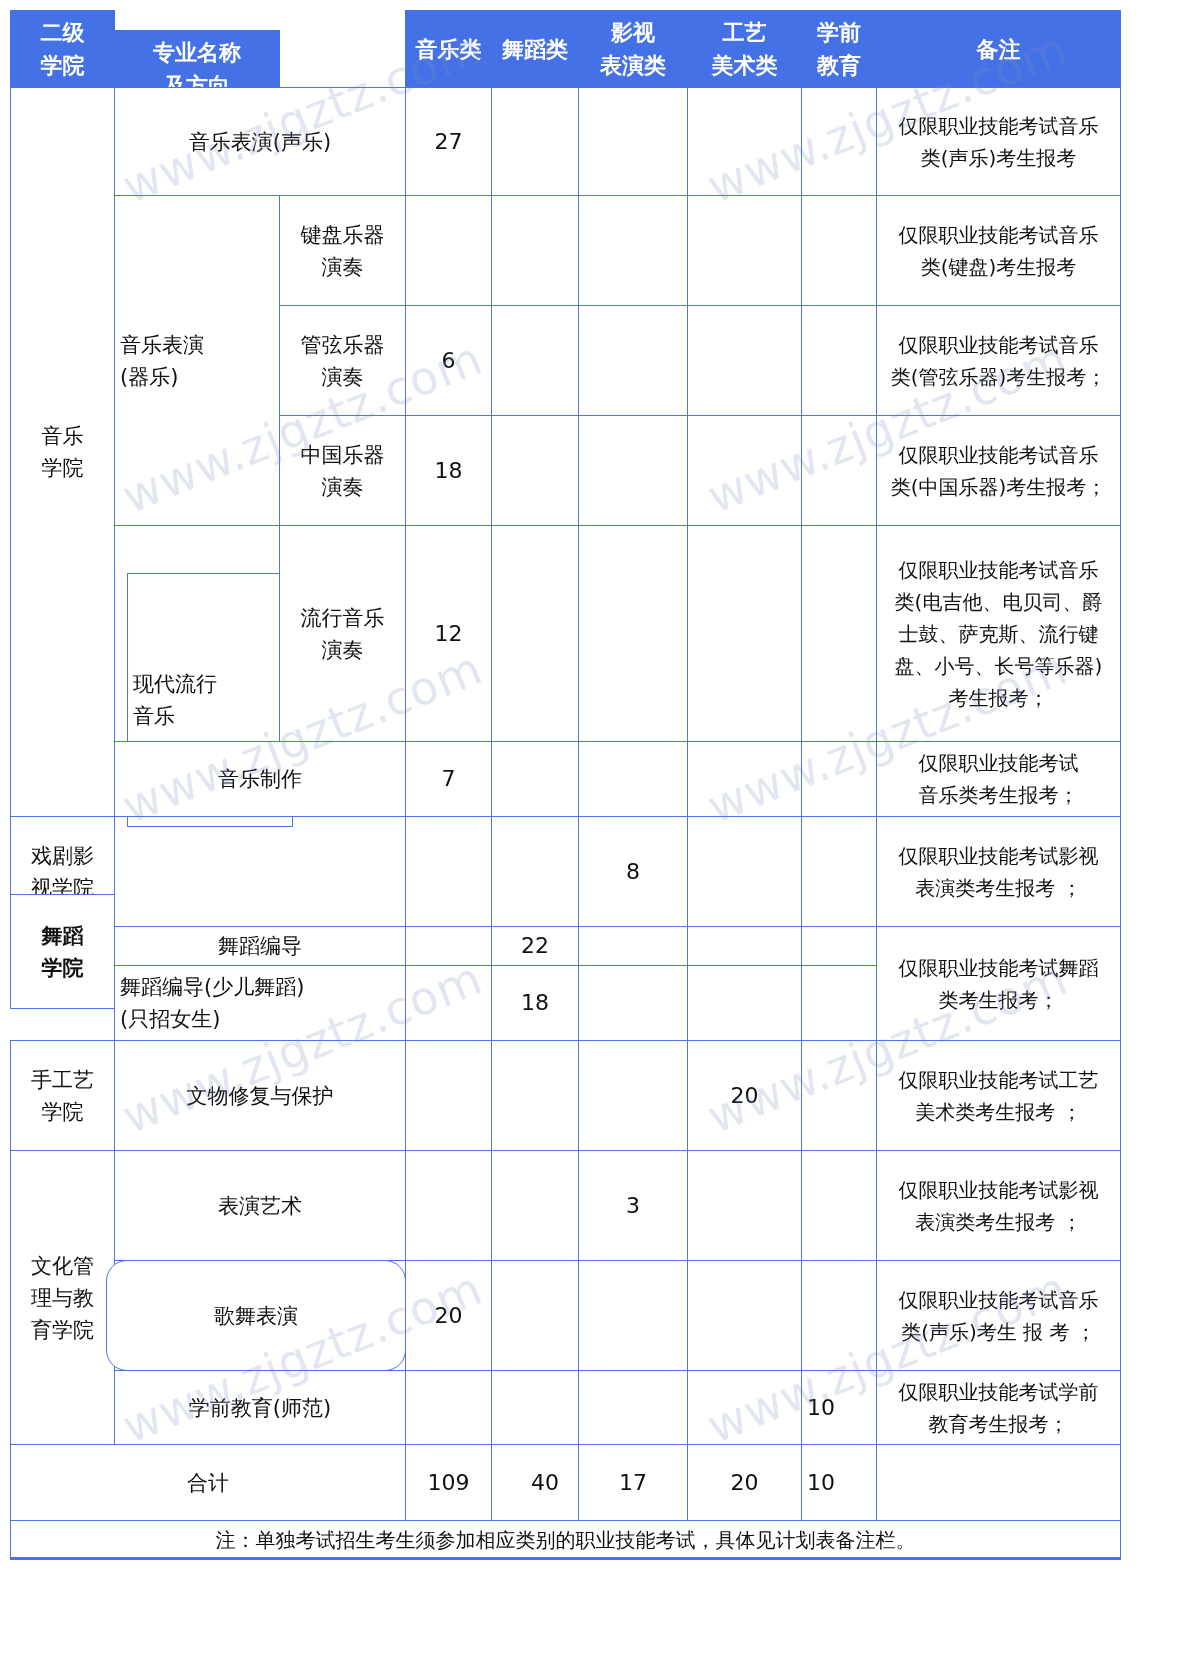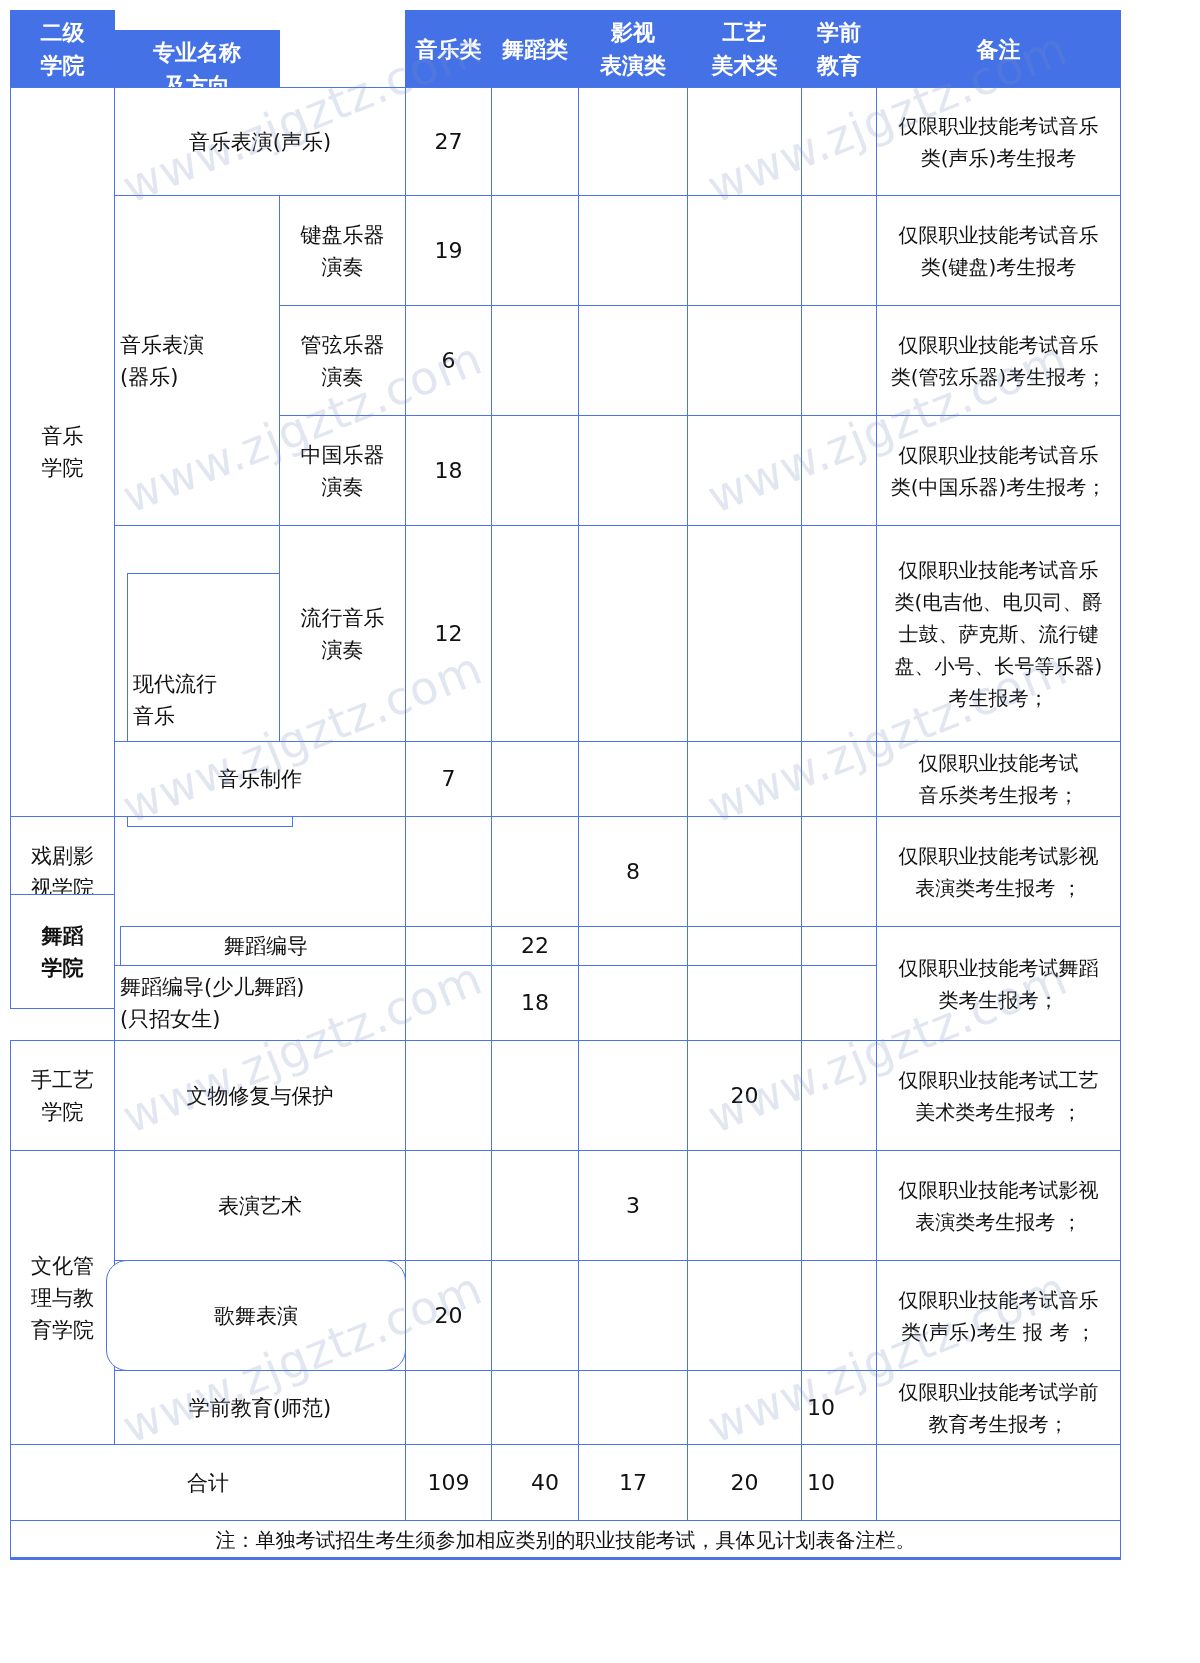--- a/index.html
+++ b/index.html
@@ -56,21 +56,20 @@
   <div class="cell" style="left:677px;top:77px;width:115px;height:109px;"></div>
   <div class="cell" style="left:791px;top:77px;width:76px;height:109px;"></div>
   <div class="cell note" style="left:866px;top:77px;width:245px;height:109px;white-space:pre-line;">仅限职业技能考试音乐
 类(声乐)考生报考</div>
 
   <div class="cell left" style="left:104px;top:185px;width:166px;height:331px;white-space:pre-line;">音乐表演
 (器乐)</div>
 
   <div class="cell" style="left:269px;top:185px;width:127px;height:111px;white-space:pre-line;">键盘乐器
 演奏</div>
-  <div class="cell num" style="left:395px;top:185px;width:87px;height:111px;">19</div>
   <div class="cell" style="left:481px;top:185px;width:88px;height:111px;"></div>
   <div class="cell" style="left:568px;top:185px;width:110px;height:111px;"></div>
   <div class="cell" style="left:677px;top:185px;width:115px;height:111px;"></div>
   <div class="cell" style="left:791px;top:185px;width:76px;height:111px;"></div>
   <div class="cell note" style="left:866px;top:185px;width:245px;height:111px;white-space:pre-line;">仅限职业技能考试音乐
 类(键盘)考生报考</div>
 
   <div class="cell" style="left:269px;top:295px;width:127px;height:111px;white-space:pre-line;">管弦乐器
 演奏</div>
   <div class="cell num" style="left:395px;top:295px;width:87px;height:111px;">6</div>
@@ -116,21 +115,21 @@
 音乐类考生报考；</div>
 
   <div class="cell" style="left:395px;top:806px;width:87px;height:111px;"></div>
   <div class="cell" style="left:481px;top:806px;width:88px;height:111px;"></div>
   <div class="cell num" style="left:568px;top:806px;width:110px;height:111px;">8</div>
   <div class="cell" style="left:677px;top:806px;width:115px;height:111px;"></div>
   <div class="cell" style="left:791px;top:806px;width:76px;height:111px;"></div>
   <div class="cell note" style="left:866px;top:806px;width:245px;height:111px;white-space:pre-line;">仅限职业技能考试影视
 表演类考生报考 ；</div>
 
-  <div class="cell" style="left:104px;top:916px;width:292px;height:40px;margin-left:6px;">舞蹈编导</div>
+  <div class="cell" style="left:104px;top:916px;width:292px;height:40px;">舞蹈编导</div>
   <div class="cell" style="left:395px;top:916px;width:87px;height:40px;"></div>
   <div class="cell num" style="left:481px;top:916px;width:88px;height:40px;">22</div>
   <div class="cell" style="left:568px;top:916px;width:110px;height:40px;"></div>
   <div class="cell" style="left:677px;top:916px;width:115px;height:40px;"></div>
   <div class="cell" style="left:791px;top:916px;width:76px;height:40px;"></div>
   <div class="cell note" style="left:866px;top:916px;width:245px;height:115px;white-space:pre-line;">仅限职业技能考试舞蹈
 类考生报考；</div>
 
   <div class="cell left" style="left:104px;top:955px;width:292px;height:76px;white-space:pre-line;">舞蹈编导(少儿舞蹈)
 (只招女生)</div>

